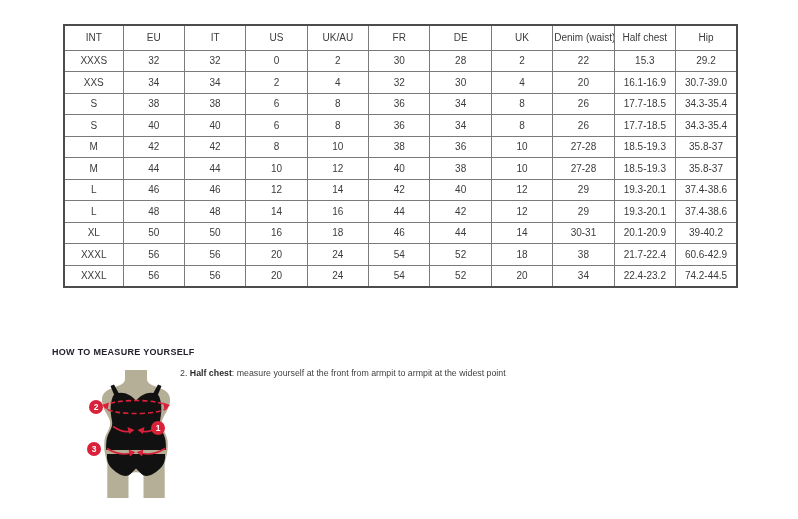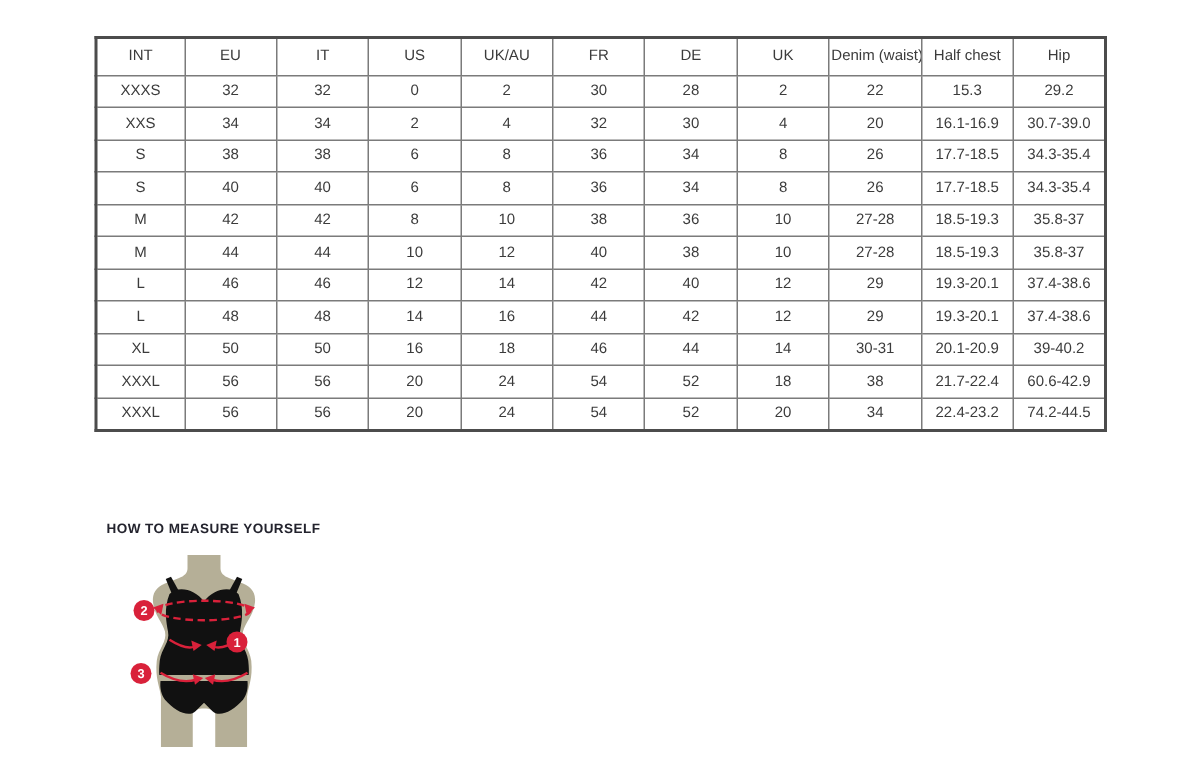--- a/index.html
+++ b/index.html
@@ -30,21 +30,21 @@
     color:#3b3b3b;
     white-space:nowrap;
     padding:0 1px;
     overflow:hidden;
   }
   table.size-table thead tr { height:25px; }
   table.size-table tbody tr { height:21.5px;margin-top:32px; }
 
   
   .measure-heading {
-    position:absolute; left:71px; top:347px;
+    position:absolute; left:52px; top:347px;
     font-size:9px; font-weight:bold;
     letter-spacing:0.3px;
     color:#23232d;
   }
   .steps {
     position:absolute; left:180px; top:368px;
     font-size:8.8px; color:#3f3f3f;
   }
   .step { margin-bottom:7.5px; line-height:10px; }
   .step .term { font-weight:bold; color:#2c2c2c; }
@@ -276,15 +276,16 @@
         <text x="74" y="61" text-anchor="middle" font-size="8.5" font-weight="bold" fill="#ffffff">1</text>
       </g>
       <g>
         <circle cx="10" cy="79" r="7" fill="#d9213a"></circle>
         <text x="10" y="82" text-anchor="middle" font-size="8.5" font-weight="bold" fill="#ffffff">3</text>
       </g>
     </svg>
   </div>
 
   <div class="steps">
+      <div class="step"><span>2.</span> <span class="term">Half chest</span><span>: measure yourself at the front from armpit to armpit at the widest point</span></div>
     </div>
 
 </div>
 
 </body></html>

